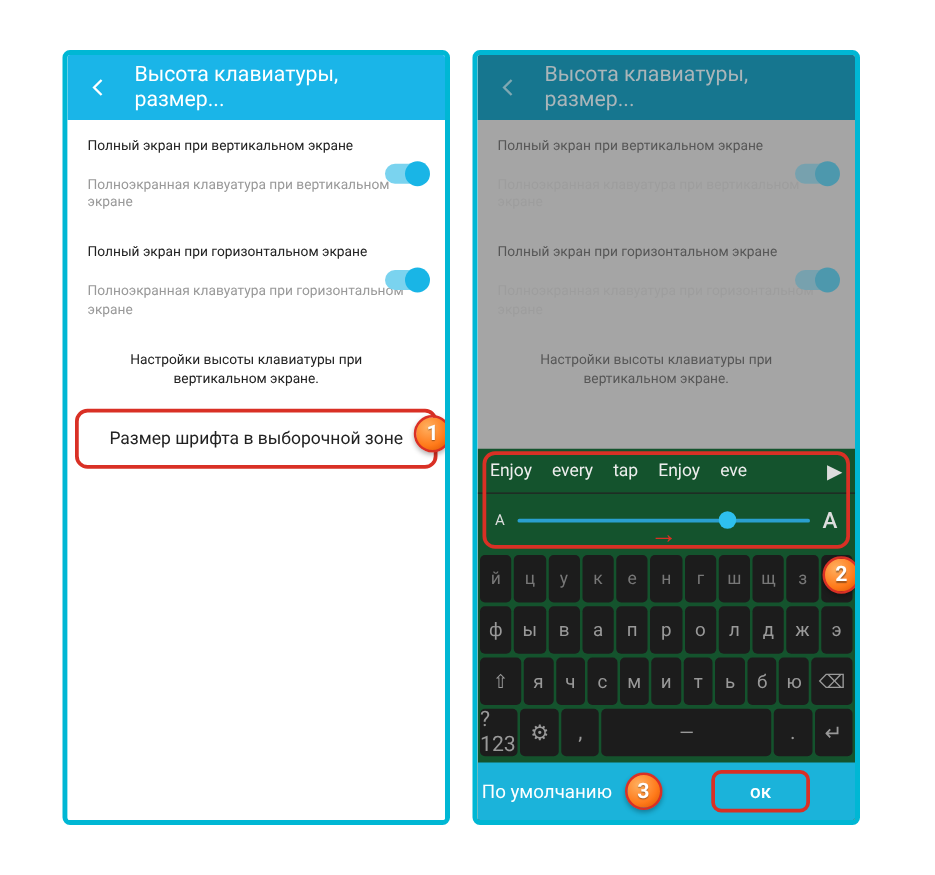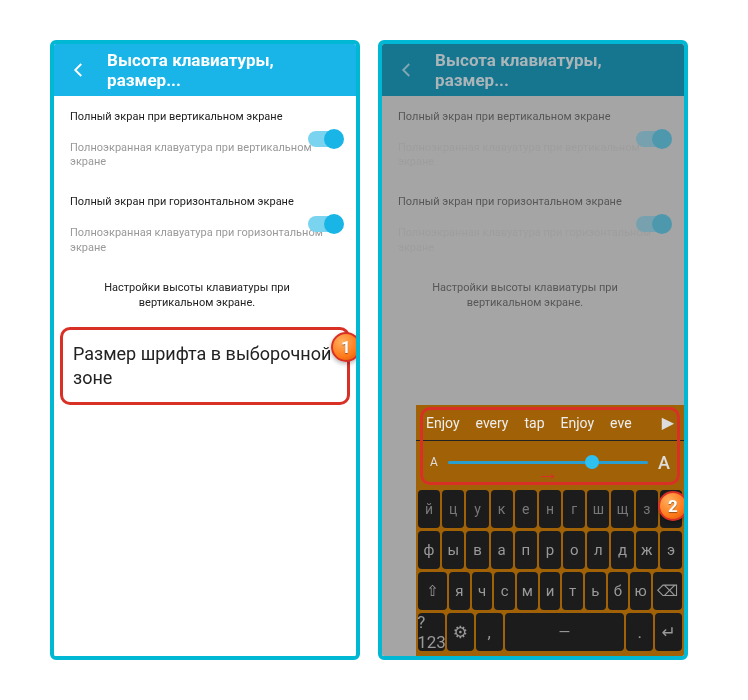--- a/index.html
+++ b/index.html
@@ -27,21 +27,21 @@
     flex-direction: column;
   }
   .header {
     background: #1ab5e8;
     color: #fff;
     height: 52px;
     display: flex;
     align-items: center;
     padding: 0 14px;
     font-size: 17px;
-    font-weight: 700;
+    font-weight: 400;
   }
   .back-arrow {
     width: 22px; height: 22px;
     margin-right: 18px;
     display: flex; align-items: center; justify-content: center;
   }
   .back-arrow svg { width: 18px; height: 18px; }
   .content {
     flex: 1;
     background: #fff;
@@ -82,21 +82,21 @@
     border-radius: 50%;
   }
   .no-toggle .setting-title { padding-right: 16px; text-align: center; }
   .highlight-box {
     border: 3px solid #d93025;
     border-radius: 10px;
     margin: 4px 6px;
     padding: 12px 10px;
     position: relative;
   }
-  .highlight-box .setting-title { padding-right: 0; font-size: 18px; }
+  .highlight-box .setting-title { padding-right: 0; font-size: 14px; text-align: center; }
   .badge {
     position: absolute;
     width: 30px; height: 30px;
     border-radius: 50%;
     background: radial-gradient(circle at 35% 30%, #ffb060, #ff7a1a 60%, #d65200);
     border: 2px solid #d93025;
     color: #fff;
     font-weight: bold;
     font-size: 17px;
     display: flex; align-items: center; justify-content: center;
@@ -109,22 +109,21 @@
   .phone.dimmed .content { background: #a5a5a5; }
   .phone.dimmed .setting-item { opacity: 0.6; }
   .phone.dimmed .setting-title { color: #222; }
   .phone.dimmed .toggle { background: #5aa0b5; }
   .phone.dimmed .toggle::after { background: #1490b3; }
 
   
   .kbd-wrap {
     position: absolute;
     left: 0; right: 0; bottom: 0;
-    background: #a16207;
-    margin-left: 34px;
+    background: #14532d;
   }
   .sugg-row {
     display: flex;
     align-items: center;
     height: 36px;
     color: #eee;
     font-size: 14px;
     gap: 16px;
     padding: 0 10px;
     border-bottom: 1px solid #222;
@@ -338,18 +337,27 @@
           <div class="kbd-row">
             <div class="key wide small">?123</div>
             <div class="key small">⚙</div>
             <div class="key small">,</div>
             <div class="key space">—</div>
             <div class="key small">.</div>
             <div class="key wide small">↵</div>
           </div>
         </div>
 
+        <div class="bottom-bar">
+          <div class="bottom-btn">
+            <span>По умолчанию</span>
+            <div class="badge" style="position:relative; margin-left:10px;">3</div>
+          </div>
+          <div class="bottom-btn ok">
+            <span class="ok-box">ок</span>
+          </div>
+        </div>
       </div>
 
     </div>
   </div>
 
 </div>
 
 </body></html>

